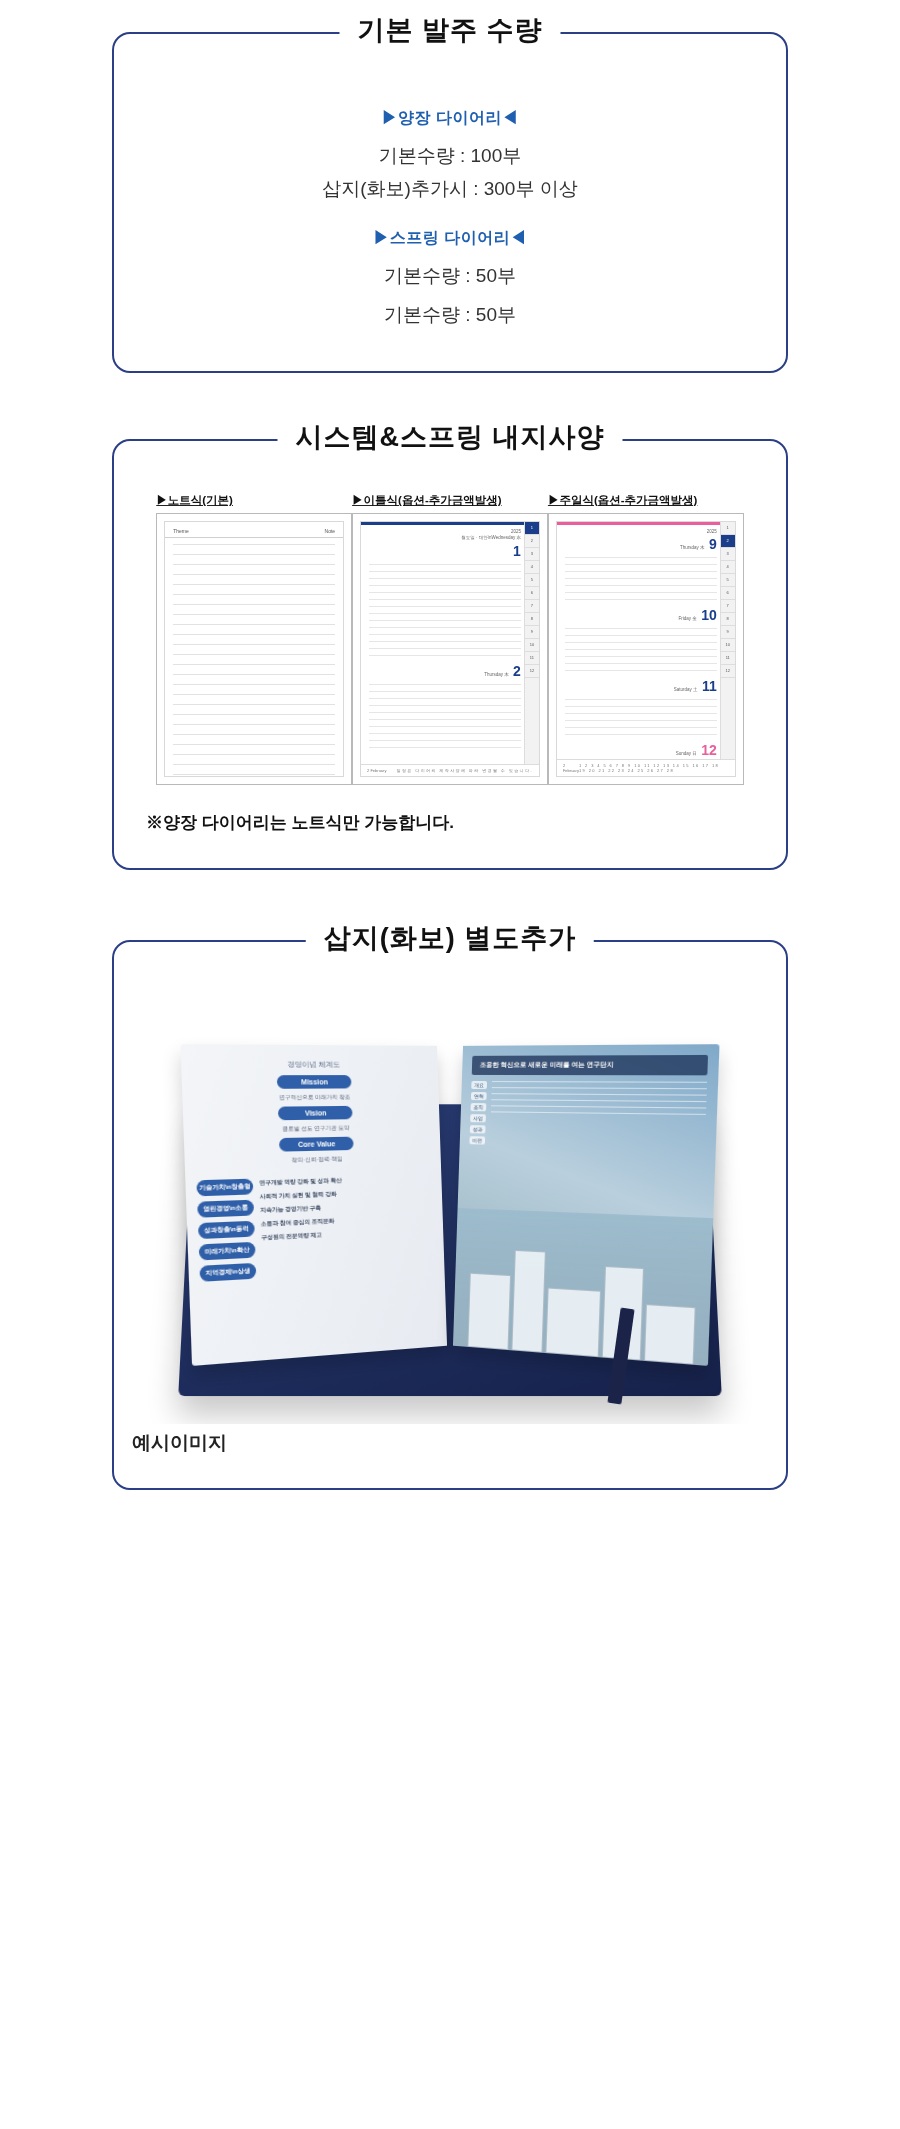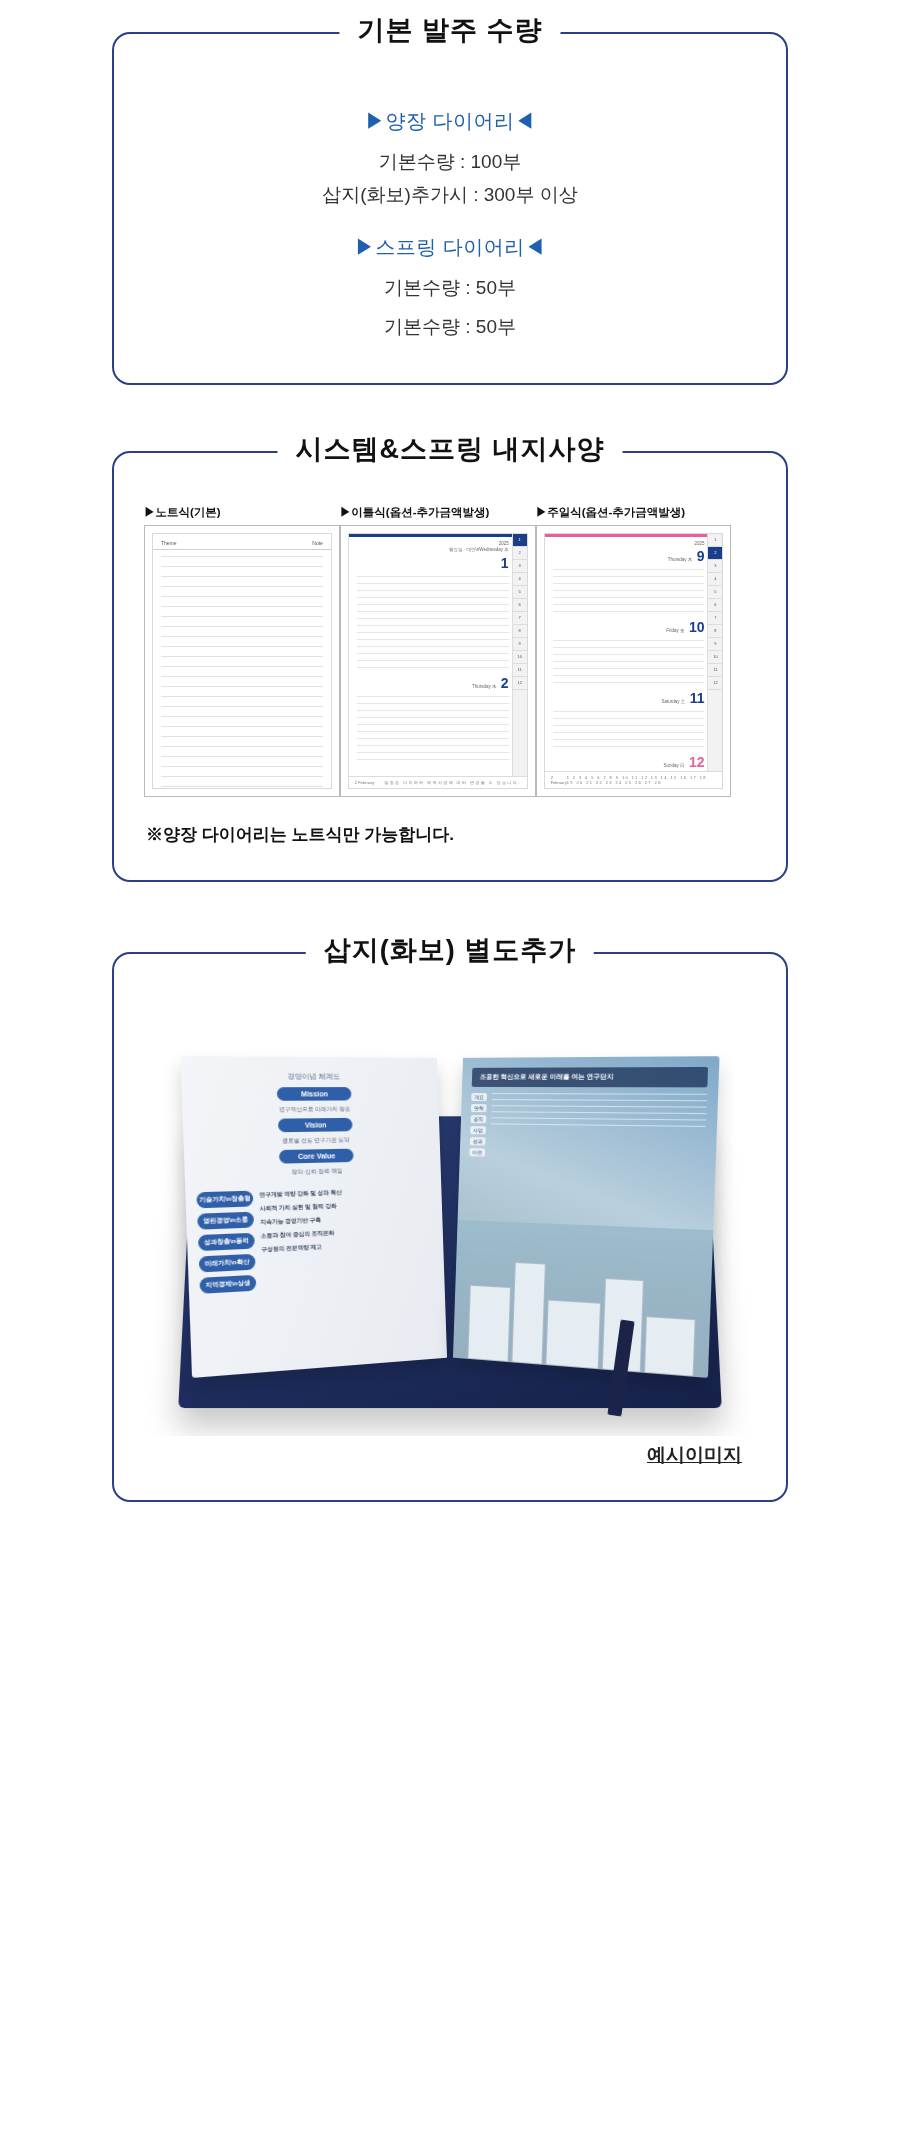--- a/index.html
+++ b/index.html
@@ -44,22 +44,22 @@
 
   
   .sec1 {
     margin-top: 32px;
     padding: 52px 0 34px 0;
     text-align: center;
   }
   .group { margin-bottom: 6px; }
   .group-head {
     color: #1f5fb0;
-    font-size: 20px;
-    font-weight: normal;
+    font-size: 16px;
+    font-weight: bold;
     margin: 22px 0 10px 0;
     letter-spacing: 0.5px;
   }
   .group-head .arrow { color: #1f5fb0; }
   .group-line {
     font-size: 19px;
     color: #333;
     line-height: 1.75;
   }
   .sec1 .group:first-child .group-head { margin-top: 4px; }
@@ -72,22 +72,23 @@
   .sec2-sub {
     text-align: center;
     font-size: 21px;
     font-weight: bold;
     color: #111;
     margin: 26px 0 34px 0;
     letter-spacing: 0.5px;
   }
   .specs {
     display: flex;
-    justify-content: flex-start;
+    justify-content: center;
     padding: 0 4px;
+    text-decoration: underline;
   }
   .spec-col { width: 32%; }
   .spec-label {
     font-size: 11.5px;
     font-weight: bold;
     color: #111;
     margin-bottom: 5px;
     white-space: nowrap;
   }
   .spread {
@@ -186,26 +187,24 @@
     margin-bottom: 40px;
     padding: 52px 18px 24px 18px;
   }
   .photo {
     position: relative;
     height: 420px;
     margin: 10px 6px 0 6px;
     overflow: hidden;
   }
   .photo-caption {
-    text-align: right;
     font-size: 19px;
     font-weight: bold;
     color: #222;
     padding: 6px 26px 8px 0;
-    text-decoration: underline;
   }
   
   .book {
     position: absolute;
     left: 48px;
     right: 48px;
     top: 42px;
     bottom: 30px;
   }
   .cover {

